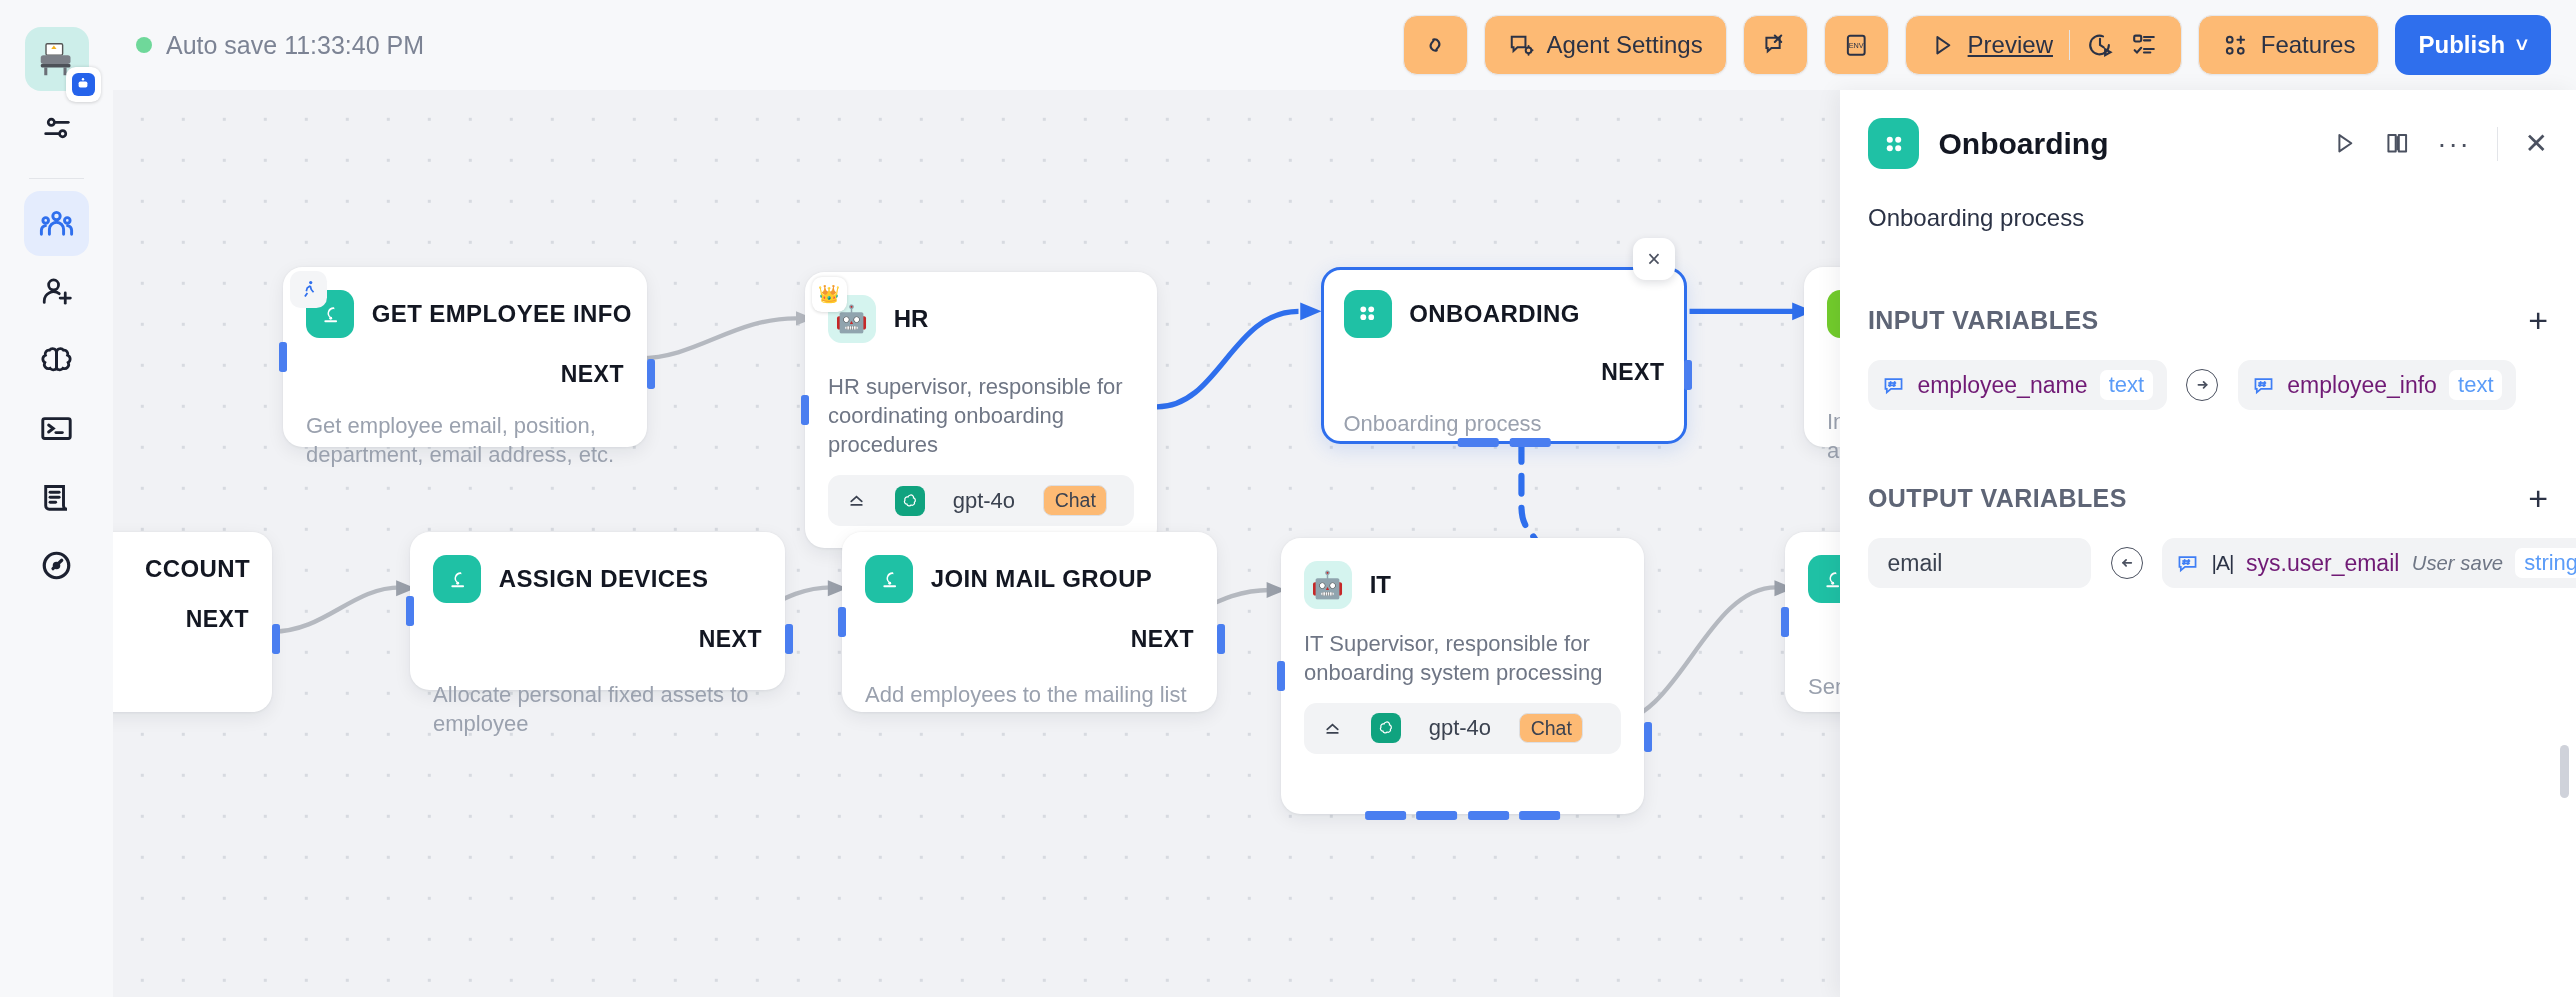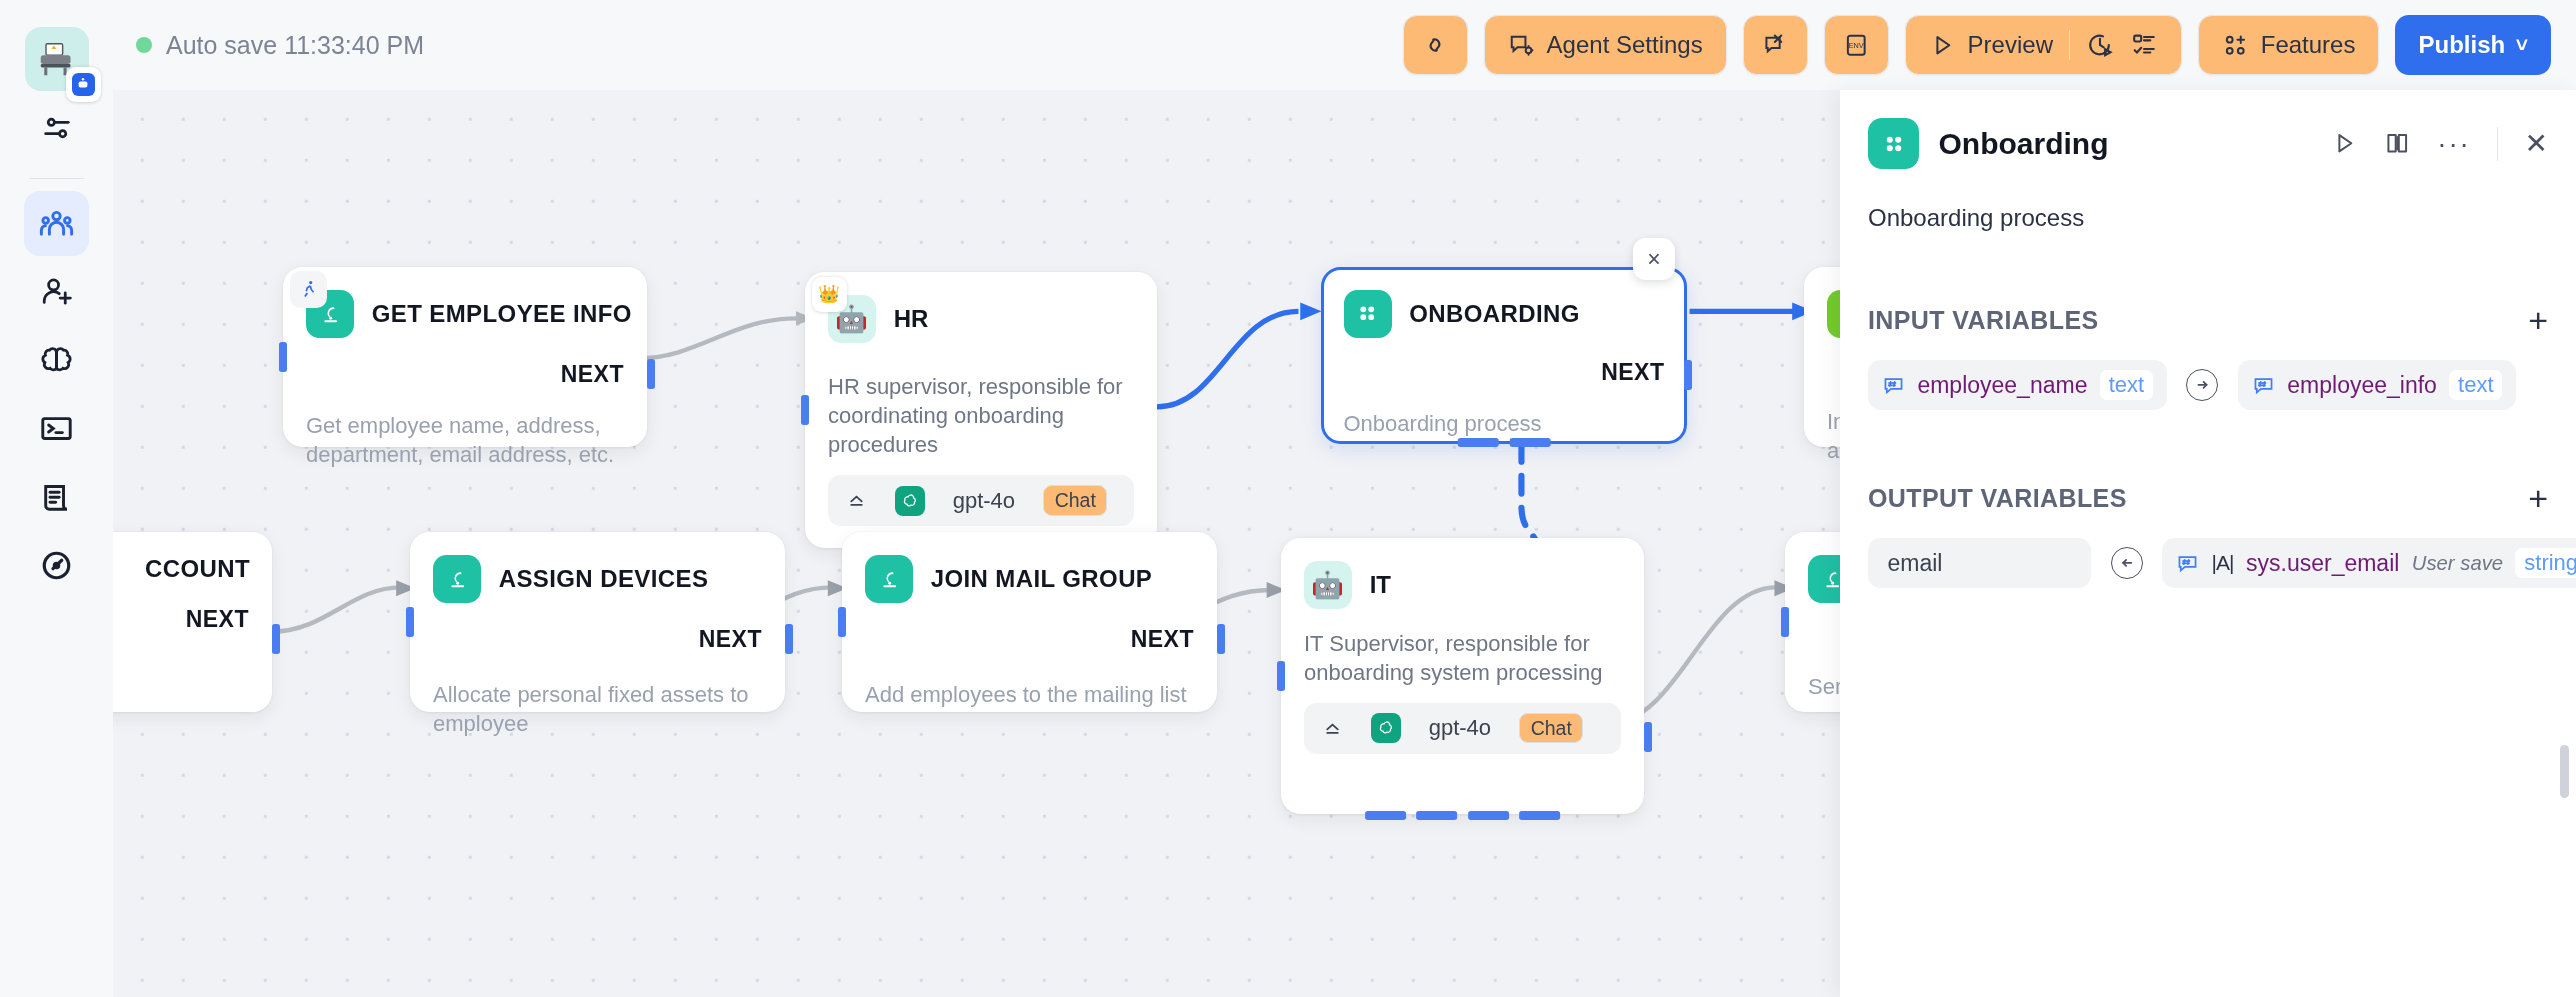--- a/index.html
+++ b/index.html
@@ -76,21 +76,21 @@
   .tb.sq { width: 65px; }
   .tb.txt { padding: 0 23px; gap: 12.4px; font-size: 24px; }
   .tb.group { padding: 0 23px; gap: 16px; }
   .vdiv { width: 0.9px; height: 30px; background: #e3e5e9; }
   .publish {
     height: 60px; padding: 0 23px; border-radius: 14px;
     background: #2f6fed; color: #fff; font-size: 24px; font-weight: 700;
     display: flex; align-items: center; gap: 10.6px; cursor: pointer;
     border: none;
   }
-  .ico { display: inline-flex; align-items: center; justify-content: flex-start; }
+  .ico { display: inline-flex; align-items: center; justify-content: flex-start; text-decoration: underline; }
 
   
   .canvas {
     position: absolute; left: 113px; top: 90px;
     width: 2463px; height: 908px;
     background-color: #f1f2f5;
     background-image: radial-gradient(#d7dae0 1.9px, transparent 1.9px);
     background-size: 41px 41px;
     background-position: 8.8px 8.8px;
     overflow: hidden;
@@ -483,21 +483,21 @@
               <circle cx="14.4" cy="4.4" r="2"></circle>
               <path d="M12.8 7.6 L9.2 10.4 L8 14.8 l2 .5 l1-3.6 l2.2-1.4 l.9 3 l3 3.6 l1.6-1.3 l-2.6-3.1 l-1.1-4z"></path>
               <path d="M9.4 16.6 L6.4 21 l1.8 1.1 l3-4.4z"></path>
             </svg>
           </span>
         </div>
         <div class="node-title">GET EMPLOYEE INFO</div>
       </div>
       <div class="node-next" style="margin-top:23px;">NEXT</div>
       <span class="h" style="right:-8px; top:92px;"></span>
-      <div class="node-desc" style="margin-top:23px;">Get employee name, address, department, email address, etc.</div>
+      <div class="node-desc" style="margin-top:23px;">Get employee email, position, department, email address, etc.</div>
     </div>
 
     <div class="node" style="left:692px; top:182px; width:352px; height:276px;">
       <span class="h l"></span>
       <div class="node-head">
         <div class="node-icon mint">
           <span style="font-size:26.5px">🤖</span>
           <span class="badge-crown">👑</span>
         </div>
         <div class="node-title mixed">HR</div>
@@ -561,21 +561,21 @@
     </div>
 
     <div class="node" style="left:-106px; top:442px; width:265px; height:180px;">
       <div class="node-head">
         <div class="node-title" style="margin-left:115px;">CCOUNT</div>
       </div>
       <div class="node-next" style="margin-top:23px;">NEXT</div>
       <span class="h" style="right:-8px; top:92px;"></span>
     </div>
 
-    <div class="node" style="left:297px; top:442px; width:375px; height:180px;">
+    <div class="node" style="left:297px; top:442px; width:375px; height:158px;">
       <span class="h l"></span>
       <div class="node-head">
         <div class="node-icon teal">
           <svg width="25" height="25" viewBox="0 0 24 24" fill="#fff">
             <path d="M7 17.6h10.4a.9.9 0 0 1 0 1.8H7a.9.9 0 0 1 0-1.8z"></path>
             <path d="M15.4 5.1 a5.6 5.6 0 0 0-4 10 h2.3 a3.6 3.6 0 0 1 2.2-8.2z"></path>
             <circle cx="12.2" cy="15.6" r="1.4"></circle>
           </svg>
         </div>
         <div class="node-title">ASSIGN DEVICES</div>

